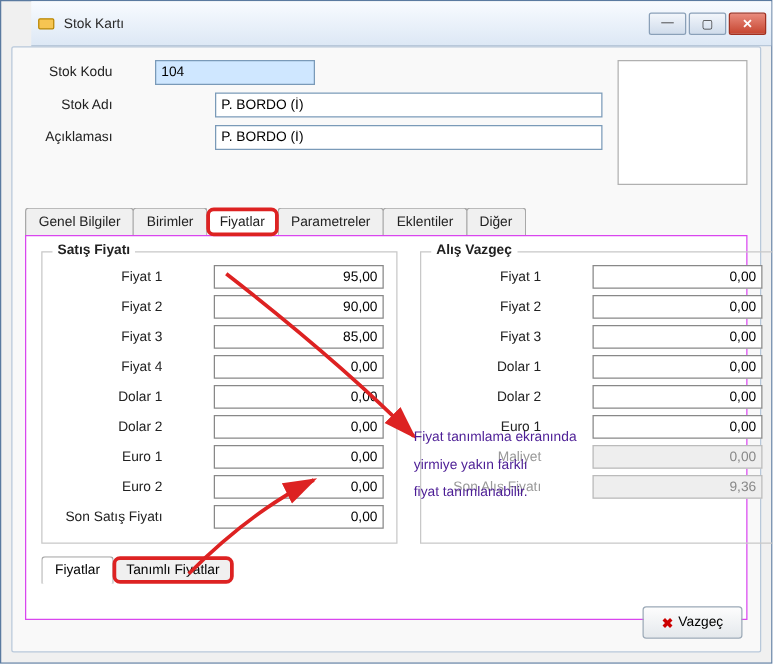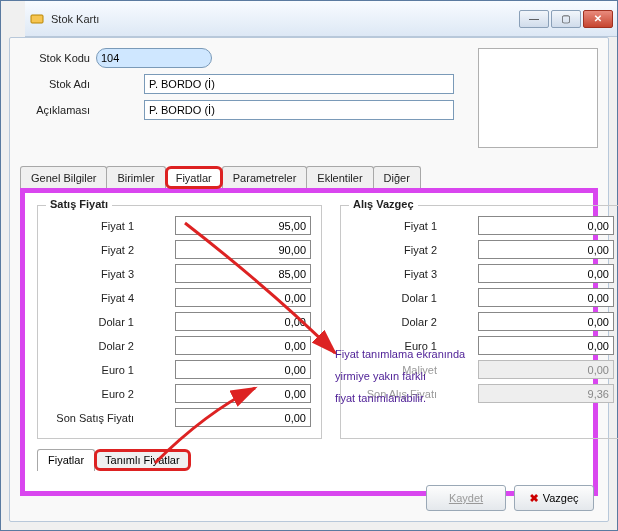--- a/index.html
+++ b/index.html
@@ -9,30 +9,30 @@
   .titlebar .icon { width: 16px; height: 16px; margin-right: 6px; display:inline-flex; align-items:center; justify-content:center; }
   .titlebar .title { flex: 1; color: #2a2a2a; }
   .titlebar .winbtns { display: flex; gap: 2px; }
   .winbtn { width: 30px; height: 18px; border: 1px solid #8aa0b8; border-radius: 2px; background: linear-gradient(#f2f6fb,#d0dceb); display:flex; align-items:center; justify-content:center; font-size:10px; color:#333; }
   .winbtn.close { background: linear-gradient(#e98b7d,#c64530); border-color: #a03020; color:#fff; font-weight:bold; }
   .content { position: absolute; top: 28px; left: 0; right: 0; bottom: 0; padding: 8px; }
   .panel { border: 1px solid #b8c8da; background: #f9f9f9; padding: 10px; border-radius: 2px; position: relative; height: 100%; }
   .toprow { display: flex; gap: 12px; }
   .topleft { flex: 1; }
   .topright { width: 120px; height: 100px; border: 1px solid #b0b0b0; background: #fff; }
-  .field { display: flex; align-items: center; margin-bottom: 6px; }
+  .field { display: flex; align-items: center; margin-bottom: 6px; gap: 28px; }
   .field label { width: 70px; text-align: right; margin-right: 6px; color: #222; }
   .field input { height: 20px; border: 1px solid #7a9ab8; padding: 0 4px; background: #fff; }
-  .field input.code { width: 116px; background: #cfe7ff; border-radius: 10px; }
+  .field input.code { width: 128px; background: #cfe7ff; }
   .field input.wide { width: 310px; margin-left: 48px; }
   .tabstrip { display: flex; margin-top: 18px; position: relative; }
   .tab { padding: 5px 10px 4px; border: 1px solid #a8a8a8; border-bottom: none; background: #f0f0f0; color: #222; position: relative; margin-right: -1px; border-radius: 3px 3px 0 0; }
   .tab.active { background: #fff; z-index: 2; }
   .tab.annot { border: 3px solid #d22; border-radius: 6px; padding: 3px 8px 2px; }
-  .tabbody { border: 5px solid #d946ef; background: #fff; padding: 12px; margin-top: -1px; height: 308px; position: relative; }
+  .tabbody { border: 1px solid #d946ef; background: #fff; padding: 12px; margin-top: -1px; height: 308px; position: relative; }
   .split { display: flex; gap: 18px; }
   .groupbox { flex: 1; border: 1px solid #c8c8c8; padding: 10px 10px 6px; position: relative; }
   .groupbox .legend { position: absolute; top: -8px; left: 8px; background: #fff; padding: 0 4px; font-weight: bold; color: #222; }
   .pricerow { display: flex; align-items: center; margin-bottom: 5px; gap: 35px; }
   .pricerow label { width: 86px; text-align: right; margin-right: 6px; color: #222; }
   .pricerow input { width: 136px; height: 19px; border: 1px solid #888; text-align: right; padding: 0 4px; }
   .pricerow input.disabled { background: #eee; color: #888; border-color: #bbb; }
   .pricerow label.disabled { color: #999; }
   .subtabstrip { display: flex; margin-top: 10px; }
   .subtab { padding: 4px 10px; border: 1px solid #a8a8a8; border-bottom: none; background: #f0f0f0; margin-right: -1px; border-radius: 3px 3px 0 0; }
@@ -196,23 +196,20 @@
           <path d="M 10 90 Q 60 40 110 15" stroke="#d22" stroke-width="3" fill="none" marker-end="url(#ah2)"></path>
         </svg>
         <div class="annot-text" style="left:310px; top:150px;">
           <div>Fiyat tanımlama ekranında</div>
           <div>yirmiye yakın farklı</div>
           <div>fiyat tanımlanabilir.</div>
         </div>
       </div>
 
       <div class="buttonbar">
-        <div class="btn disabled">
-          <span style="text-decoration:underline;">Kaydet</span>
-        </div>
         <div class="btn">
           <span style="color:#c00;font-weight:bold;">✖</span>
           <span>Vazgeç</span>
         </div>
       </div>
 
     </div>
   </div>
 </div>
 

